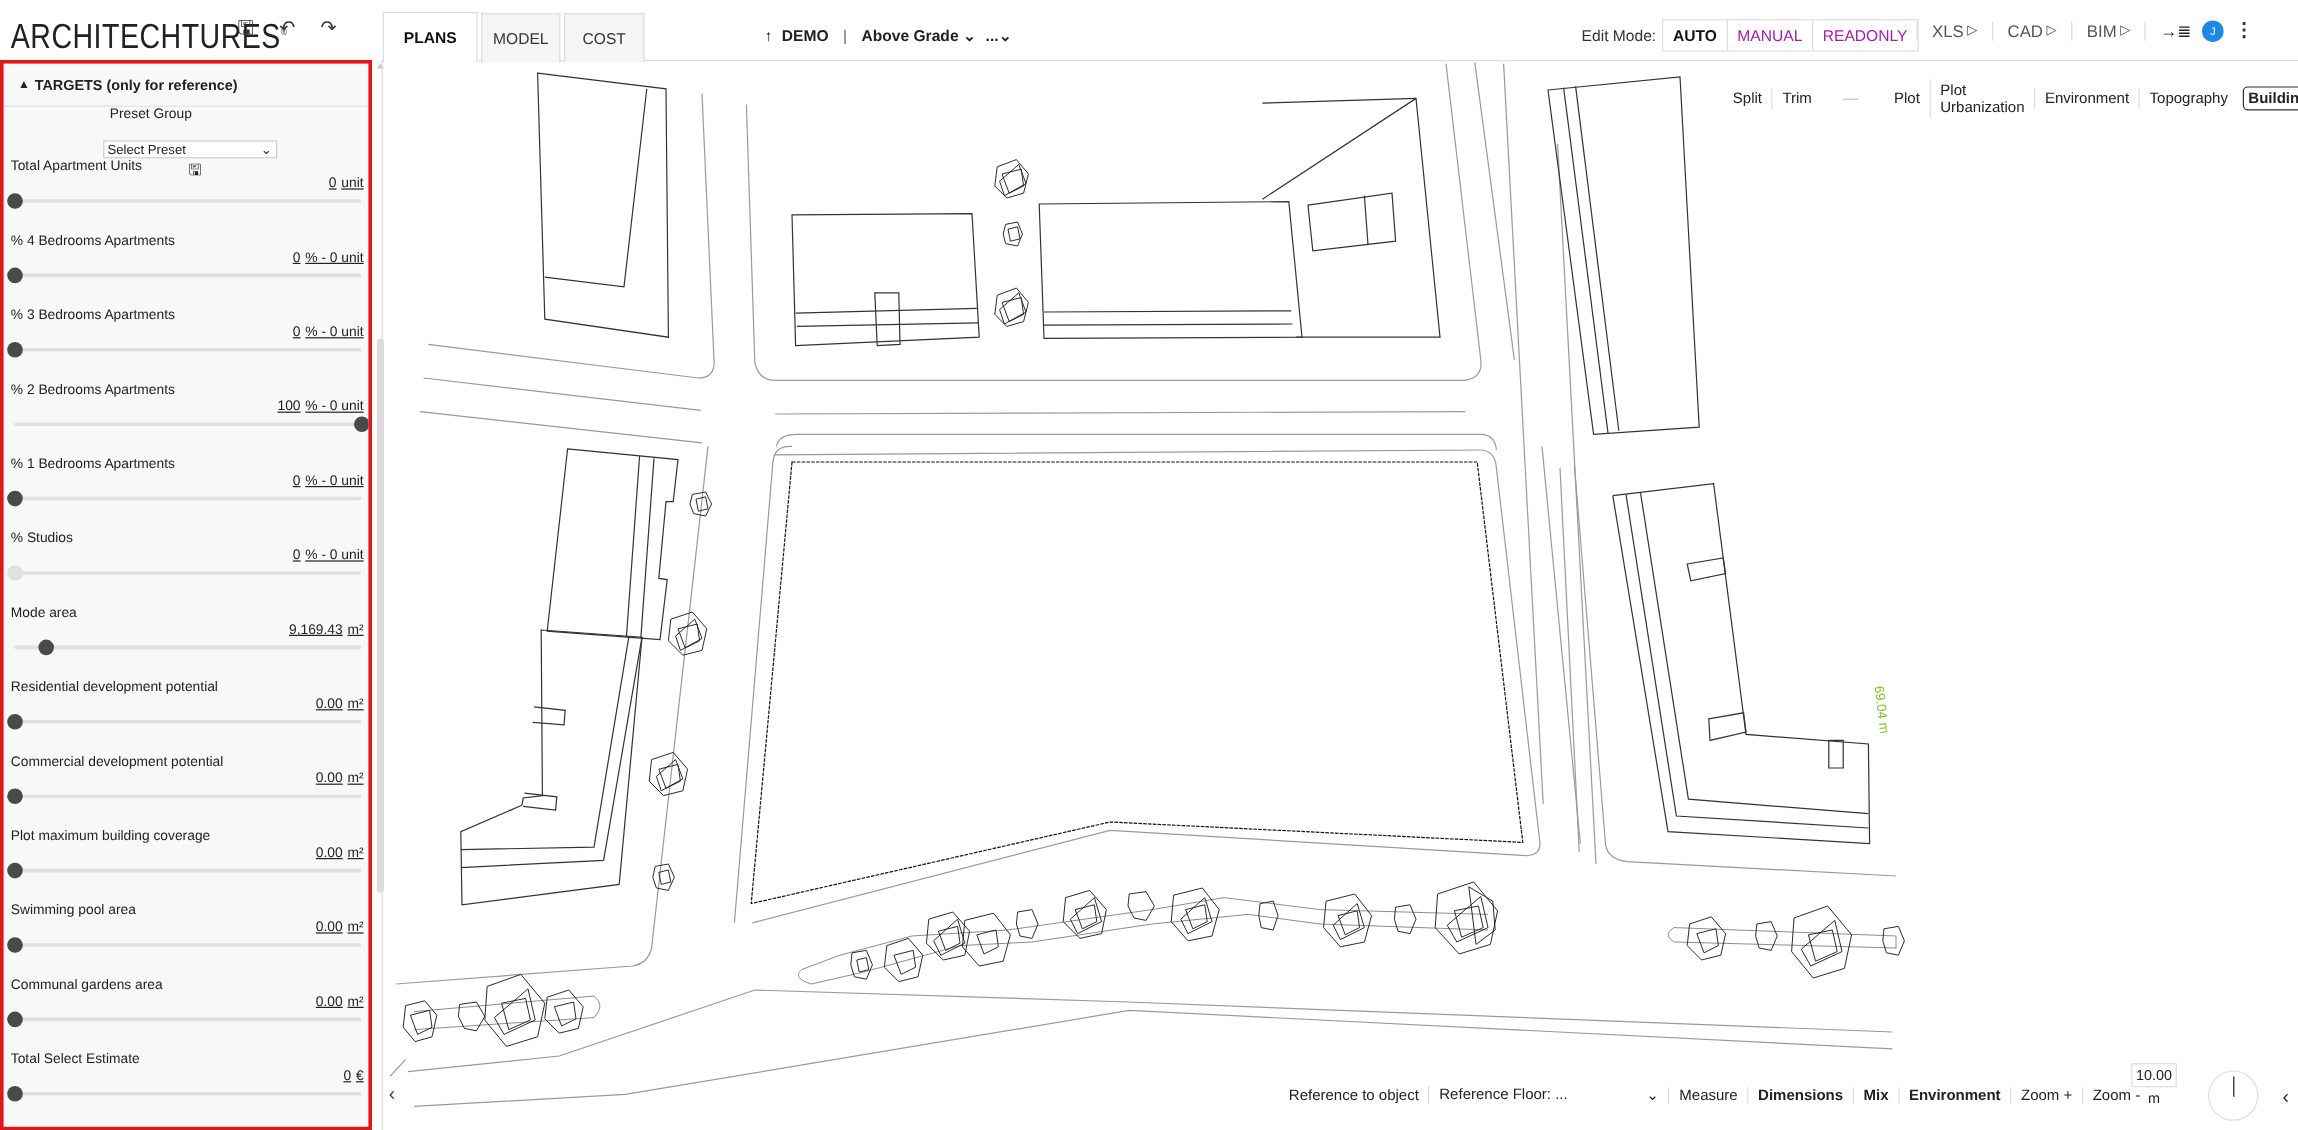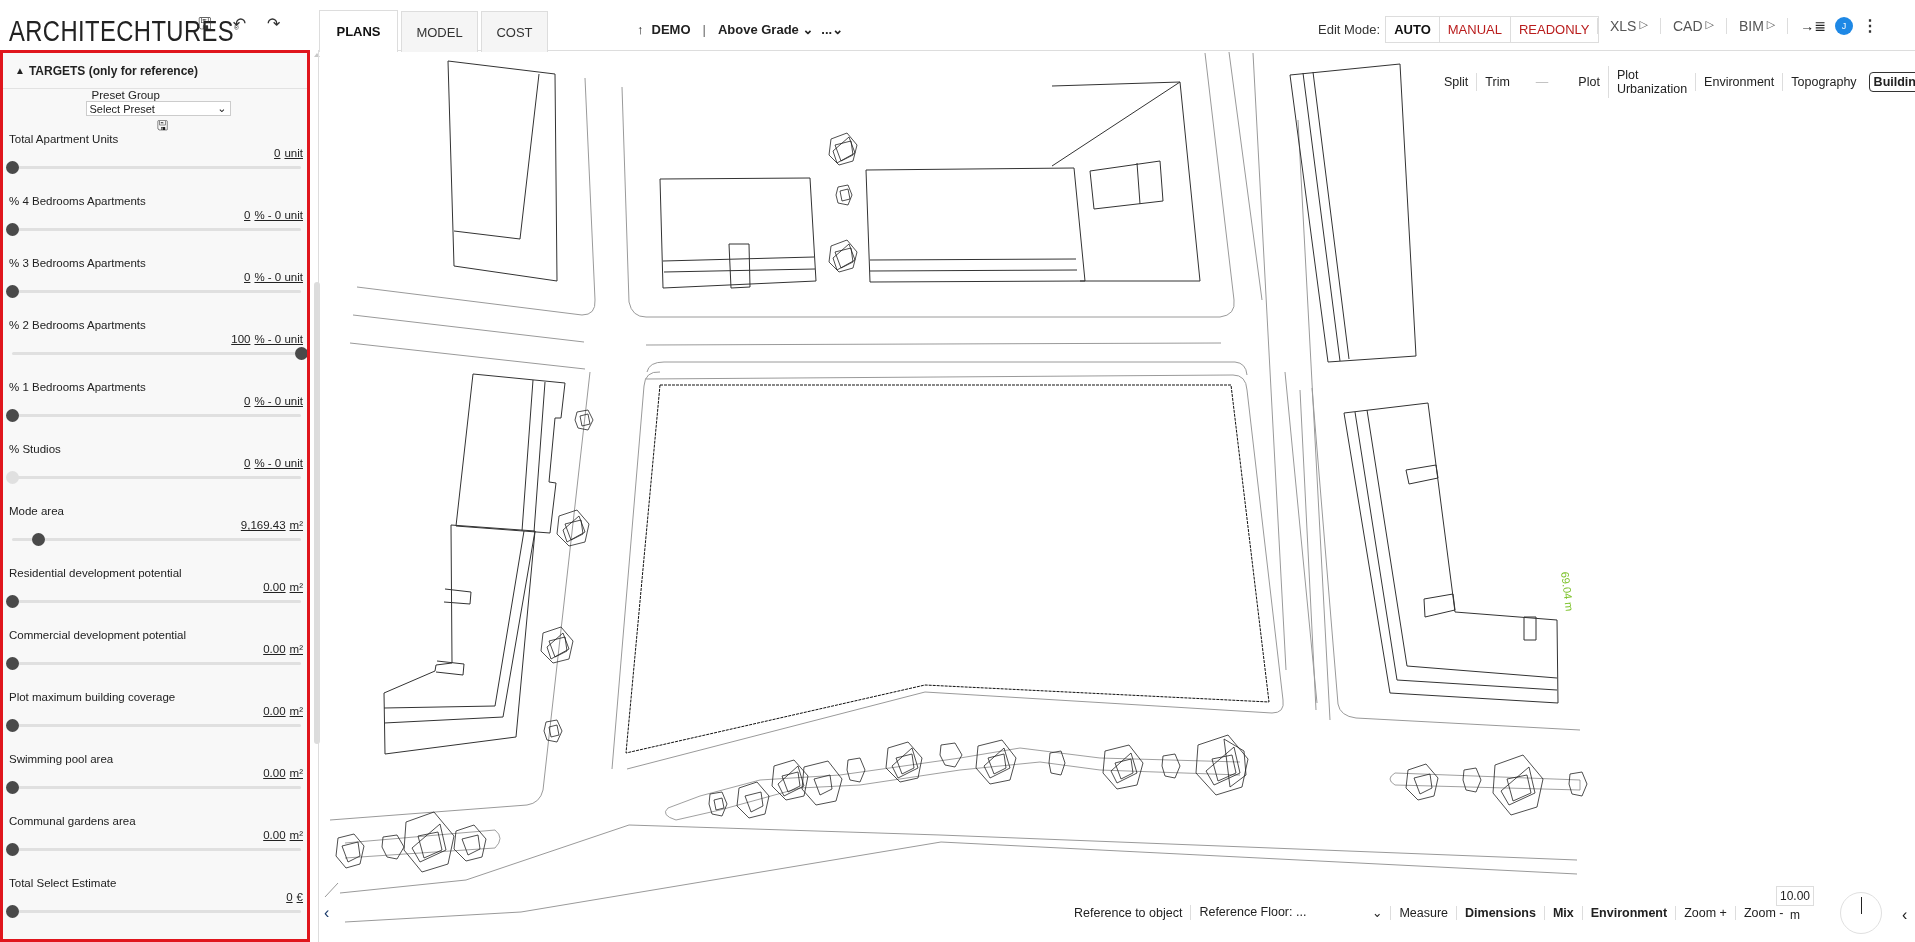--- a/index.html
+++ b/index.html
@@ -17,49 +17,49 @@
   .panel { position: absolute; left: 0; top: 50px; width: 310px; height: 892px; background: #f8f8f8; border: 3px solid #e0161d; overflow: hidden; }
   .panel-scroll { position: absolute; left: 313px; top: 50px; width: 9px; height: 892px; background: #fff; }
   .panel-scroll .thumb { position: absolute; left: 1px; top: 232px; width: 6px; height: 462px; background: #dcdcdc; border-radius: 3px; }
   .panel-scroll .arrow { position: absolute; left: 1px; top: 3px; width: 0; height: 0; border-left: 3px solid transparent; border-right: 3px solid transparent; border-bottom: 4px solid #c8c8c8; }
   .panel-divider { position: absolute; left: 318px; top: 50px; width: 1px; height: 892px; background: #ddd; }
 
   .panel-header { height: 36px; border-bottom: 1px solid #e2e2e2; display: flex; align-items: center; padding-left: 12px; font-size: 12px; font-weight: 700; color: #222; }
   .panel-header .chev { font-size: 10px; margin-right: 4px; }
   .preset-row { height: 40px; display: flex; align-items: center; padding-left: 6px; font-size: 11.5px; flex-direction: column; }
   .preset-row .lbl { width: 133px; }
-  .preset-select { width: 145px; height: 16px; border: 1px solid #ccc; background: #fff; font-size: 11px; display: flex; align-items: center; justify-content: space-between; padding: 0 3px; cursor: pointer; }
+  .preset-select { width: 145px; height: 16px; border: 1px solid #ccc; background: #fff; font-size: 11px; display: flex; align-items: center; justify-content: space-between; padding: 0 3px; cursor: pointer; margin-top: 16px; }
   .preset-save { margin-left: 9px; font-size: 13px; cursor: pointer; }
 
   .slider-item { height: 62px; position: relative; padding: 0 6px; }
   .slider-item .label { position: absolute; left: 6px; top: 4px; font-size: 11.5px; color: #222; }
   .slider-item .value { position: absolute; right: 4px; top: 18px; font-size: 11.5px; color: #222; text-decoration: underline; }
   .slider-item .value .unit { margin-left: 4px; }
   .slider-item .track { position: absolute; left: 9px; right: 6px; top: 37px; height: 3px; background: #e0e0e0; border-radius: 2px; cursor: pointer; }
   .slider-item .knob { position: absolute; top: -5px; width: 13px; height: 13px; border-radius: 50%; background: #4a4a4a; margin-left: -6px; }
   .slider-item .knob.disabled { background: #e0e0e0; }
 
   
   .topbar { position: absolute; left: 319px; top: 0; width: 1596px; height: 51px; border-bottom: 1px solid #ddd; background: #fff; }
   .tabs { position: absolute; left: 0; top: 11px; display: flex; gap: 3px; }
   .tab { height: 41px; padding: 0 17px; display: flex; align-items: center; font-size: 13px; color: #333; background: #f5f5f5; border: 1px solid #ddd; border-bottom: none; cursor: pointer; }
   .tab.active { background: #fff; font-weight: 700; color: #111; height: 42px; margin-top: -1px; }
   .tab.plans { width: 79px; justify-content: center; }
-  .tab.model { width: 77px; justify-content: center; }
+  .tab.model { width: 66px; justify-content: center; }
   .tab.cost { width: 67px; justify-content: center; }
 
   .crumbs { position: absolute; left: 318px; top: 22px; display: flex; align-items: center; font-size: 13px; font-weight: 700; color: #222; gap: 8px; }
   .crumbs .sep { font-weight: 400; color: #666; margin: 0 4px; }
   .crumbs .arrow { font-weight: 400; }
   .crumbs .dd { cursor: pointer; }
 
   .editmode { position: absolute; left: 999px; top: 16px; display: flex; align-items: center; font-size: 13px; }
   .editmode .lbl { margin-right: 5px; color: #333; }
   .seg { display: flex; border: 1px solid #ddd; }
-  .seg div { padding: 5px 8px; border-right: 1px solid #ddd; cursor: pointer; font-size: 13px; color: #b91c1c; }
+  .seg div { padding: 5px 8px; border-right: 1px solid #ddd; cursor: pointer; font-size: 13px; color: #a21caf; }
   .seg div:last-child { border-right: none; }
   .seg div.active { font-weight: 700; color: #111; }
 
   .exports { position: absolute; left: 1278px; top: 17px; display: flex; align-items: center; font-size: 14px; color: #555; }
   .exports .ex { padding: 0 12px; border-left: 1px solid #ddd; cursor: pointer; display: flex; gap: 3px; }
   .exports .ex .tri { font-size: 11px; }
   .avatar { width: 18px; height: 18px; border-radius: 50%; background: #1e88e5; color: #fff; font-size: 9px; display: flex; align-items: center; justify-content: center; margin-left: 9px; cursor: pointer; }
   .kebab { margin-left: 9px; font-size: 16px; font-weight: 700; color: #333; cursor: pointer; line-height: 1; }
 
   

